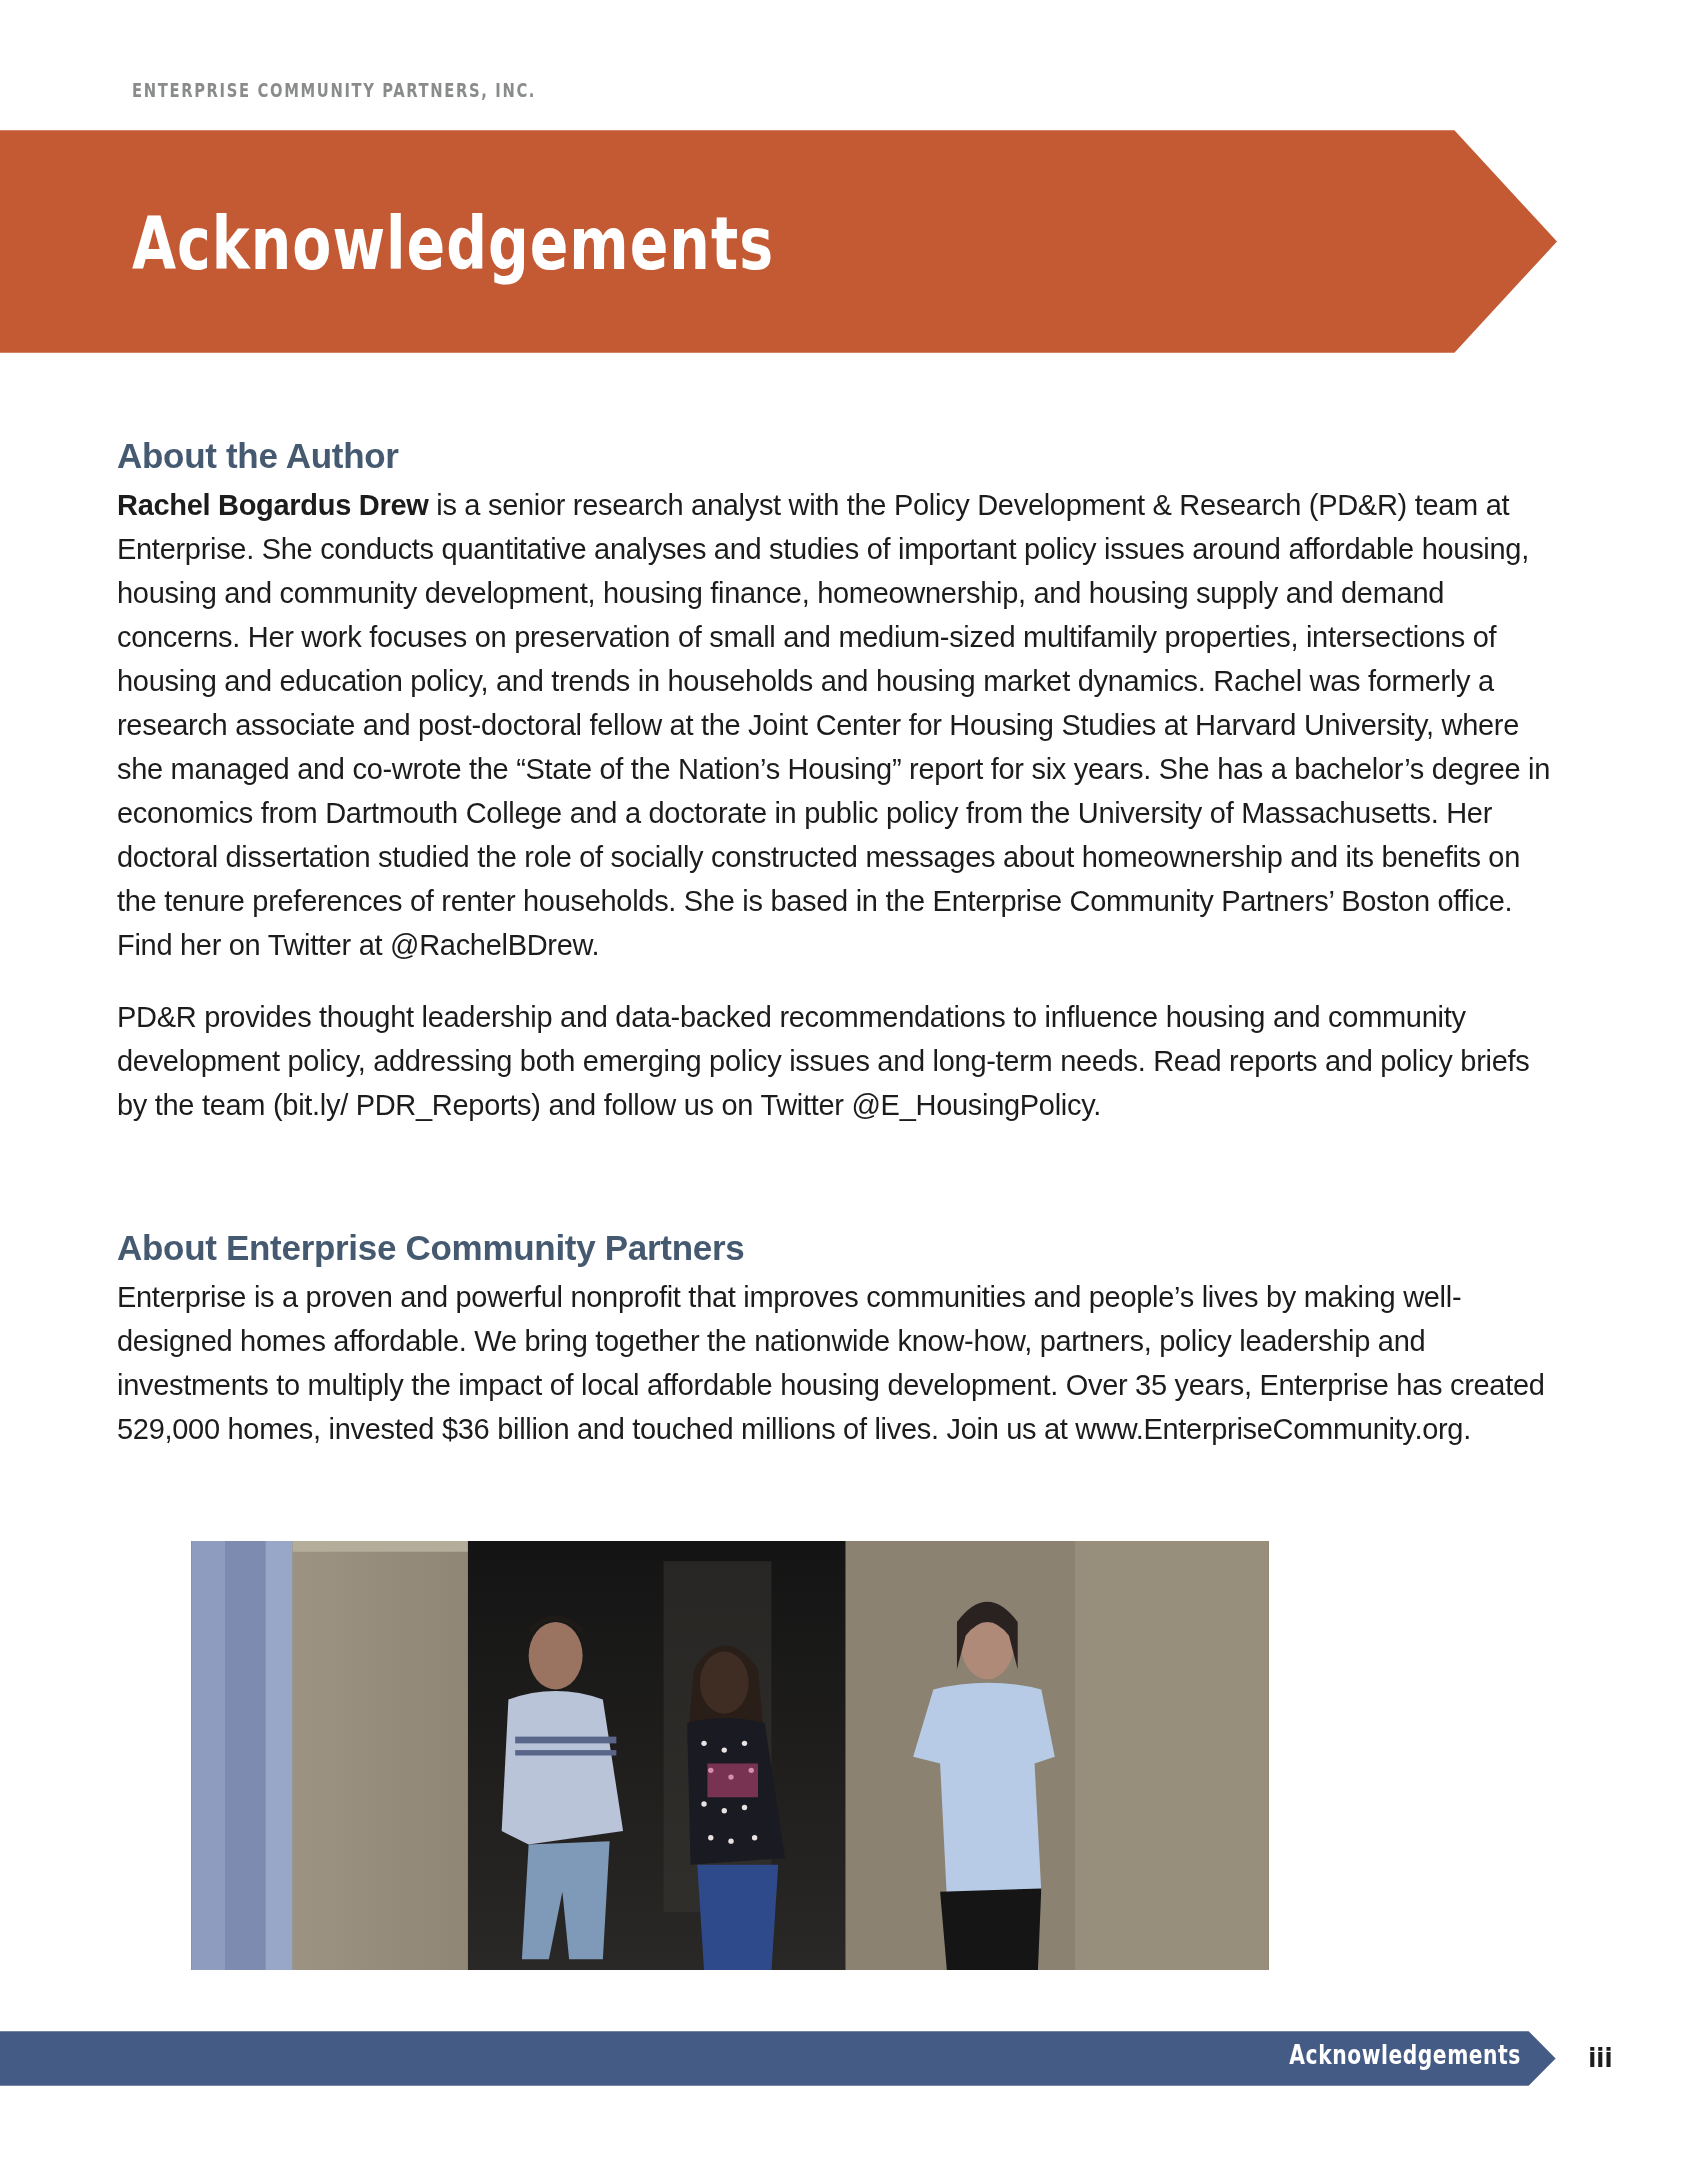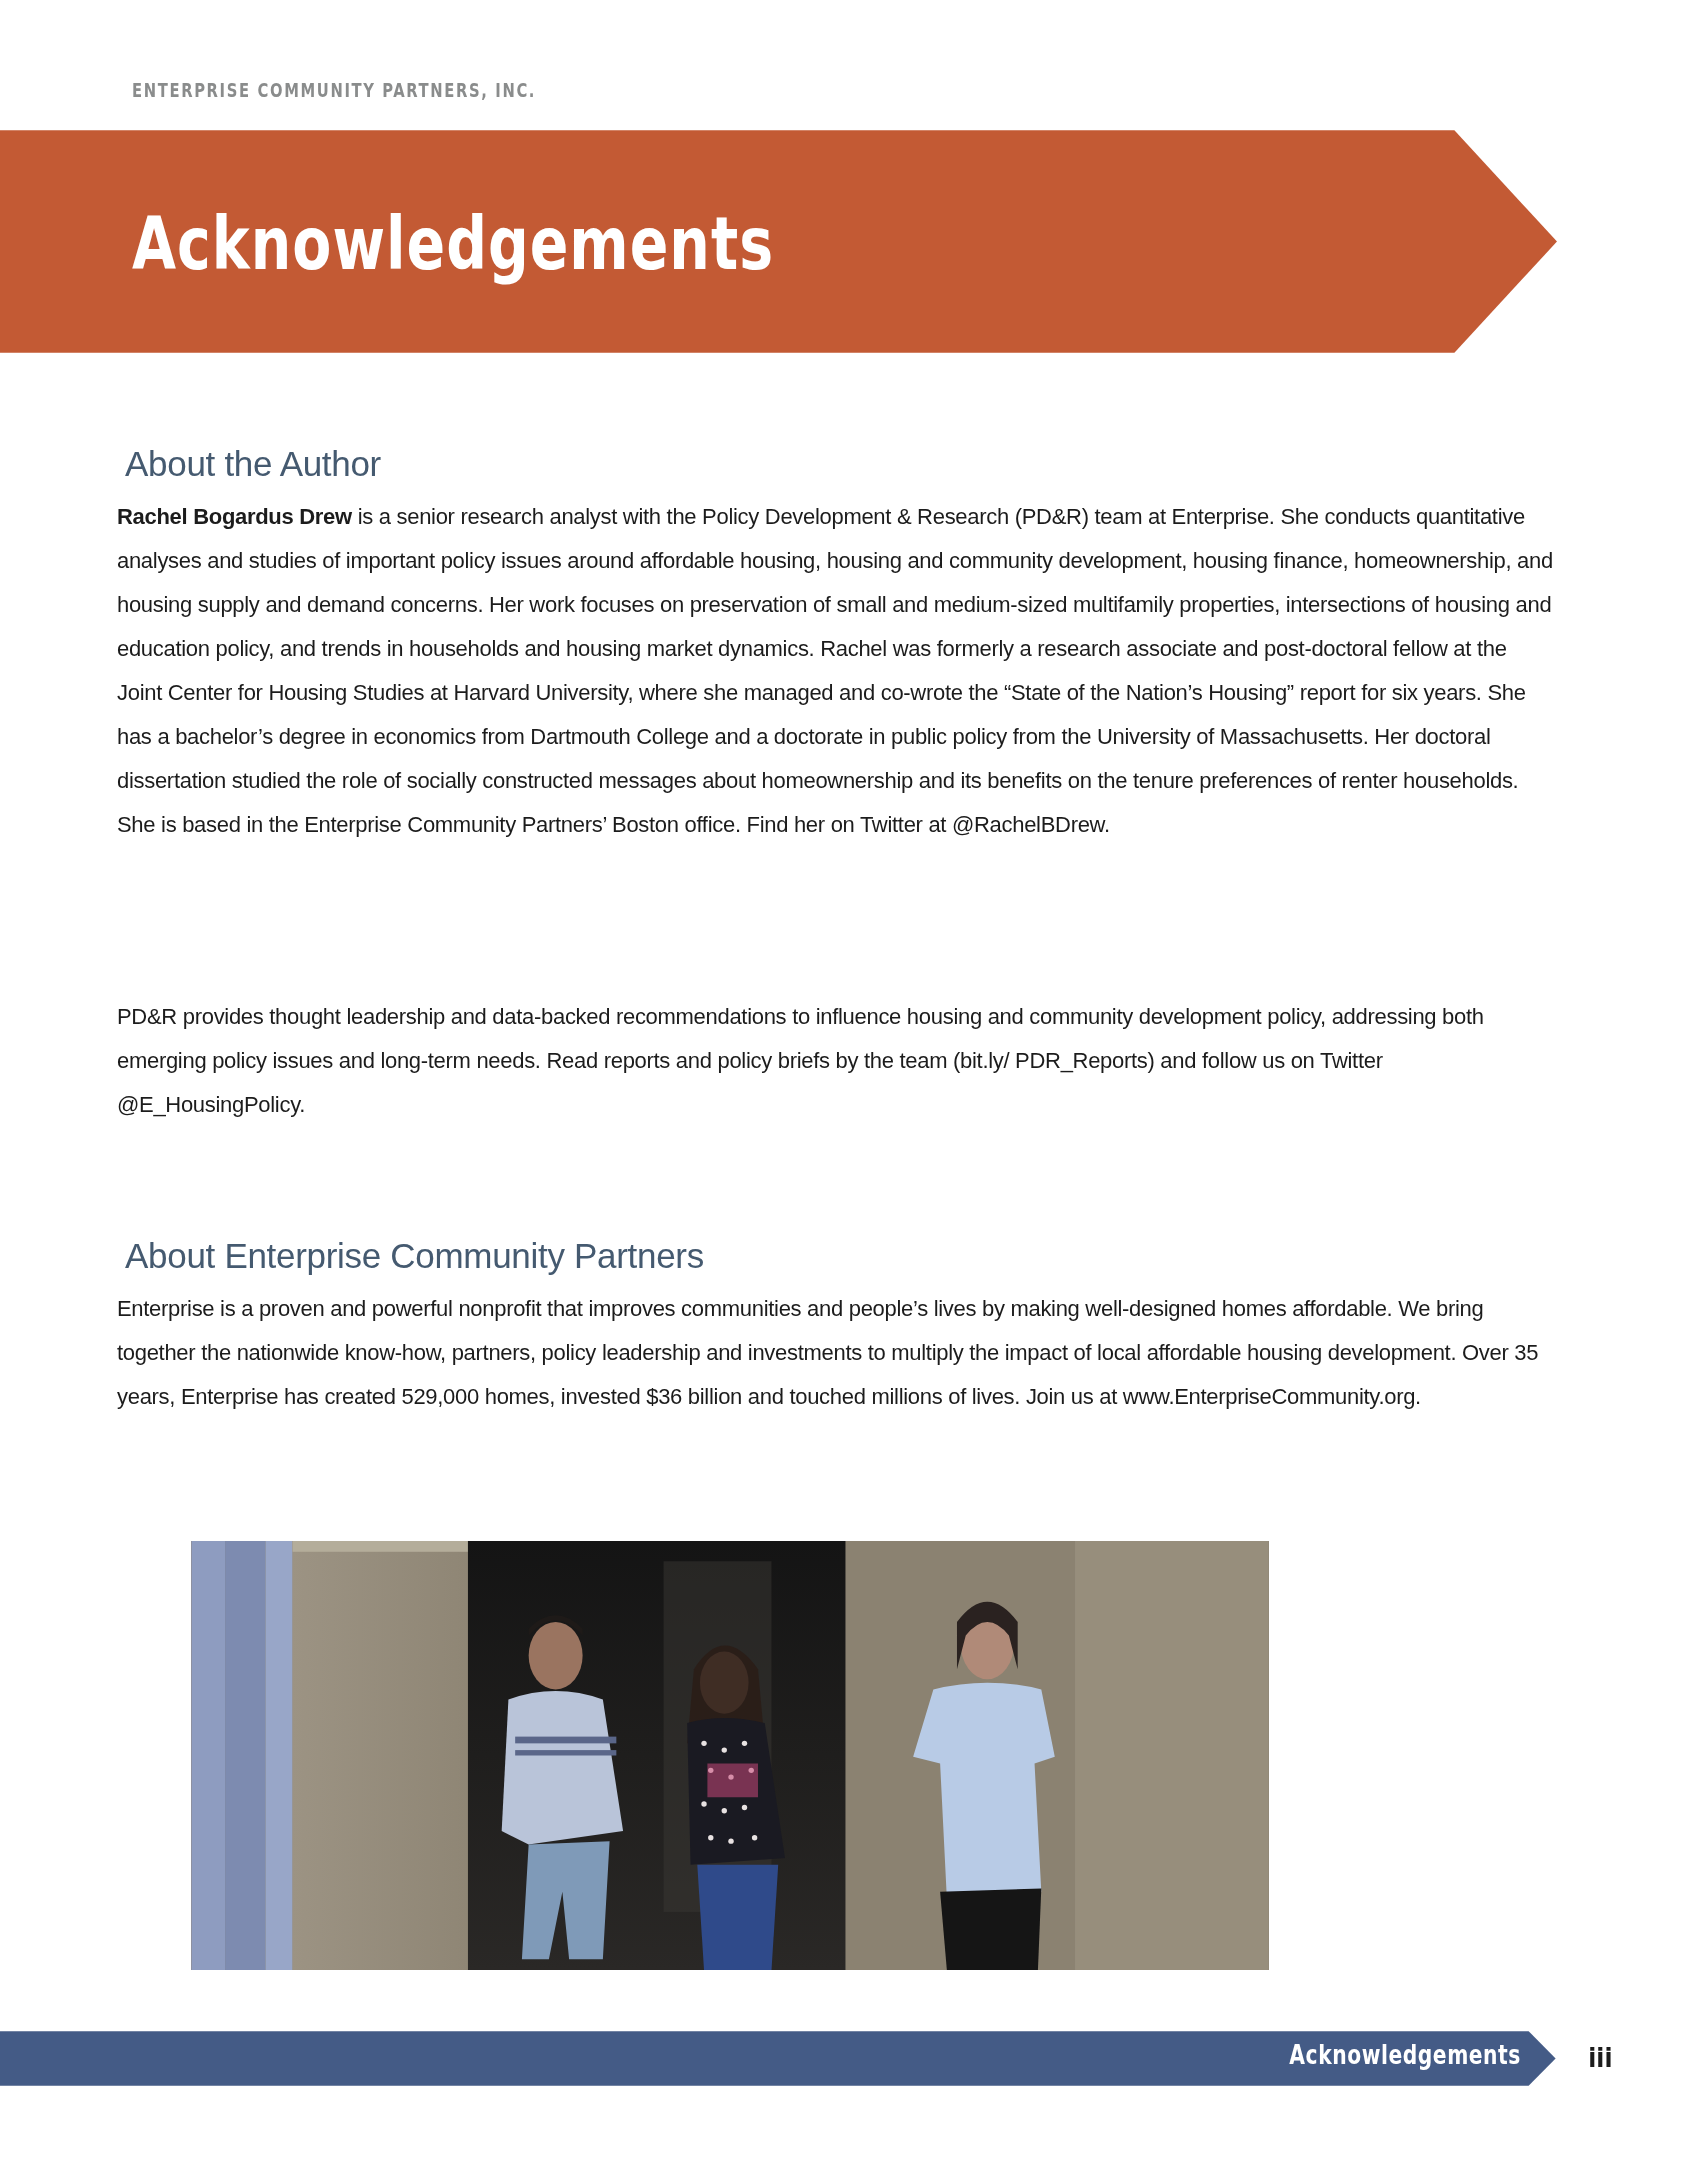--- a/index.html
+++ b/index.html
@@ -3,22 +3,22 @@
 <meta charset="utf-8">
 <style>
   html, body { margin: 0; padding: 0; background: #ffffff; }
   body { width: 1687px; height: 2183px; position: relative; overflow: hidden; font-family: "Liberation Sans", "DejaVu Sans", sans-serif; color: #1c1c1c; }
   .org-label { position: absolute; left: 132px; top: 78px; font-family: "DejaVu Sans Condensed", "DejaVu Sans", sans-serif; font-weight: bold; font-size: 20px; letter-spacing: 2px; color: #8a8c8c; transform: scaleX(0.82); transform-origin: left center; white-space: nowrap; }
   .title-banner { position: absolute; left: 0; top: 130px; width: 1559px; height: 223px; }
   .title-banner svg { position: absolute; left: 0; top: 0; }
   .title-text { position: absolute; left: 132px; top: 71px; font-family: "DejaVu Sans", sans-serif; font-weight: bold; font-size: 73px; color: #ffffff; transform: scaleX(0.78); transform-origin: left center; white-space: nowrap; letter-spacing: 1.3px; }
   .content { position: absolute; left: 117px; top: 432px; width: 1438px; }
   .section { margin: 0 0 0 0; }
-  .section h2 { margin: 8px; font-family: "Liberation Sans", sans-serif; font-weight: normal; font-size: 35px; color: #455a70; line-height: 47px; letter-spacing: -0.3px; }
-  .section p { margin: 4px 0 0 0; font-family: "Liberation Sans", sans-serif; font-size: 22px; line-height: 44px; color: #1c1c1c; letter-spacing: -0.3px; }
+  .section h2 { margin: 0; font-family: "Liberation Sans", sans-serif; font-weight: bold; font-size: 35px; color: #455a70; line-height: 47px; letter-spacing: -0.3px; }
+  .section p { margin: 4px 0 0 0; font-family: "Liberation Sans", sans-serif; font-size: 29px; line-height: 44px; color: #1c1c1c; letter-spacing: -0.3px; }
   .section p b { font-weight: bold; }
   .sec-author { position: absolute; top: 0; left: 0; width: 1438px; }
   .sec-pdr { position: absolute; top: 559px; left: 0; width: 1438px; }
   .sec-ecp { position: absolute; top: 792px; left: 0; width: 1438px; }
   .photo { position: absolute; left: 191px; top: 1541px; width: 1078px; height: 429px; overflow: hidden; background: #8a8172; }
   .footer-band { position: absolute; left: 0; top: 2031px; width: 1559px; height: 55px; }
   .footer-band svg { position: absolute; left: 0; top: 0; }
   .footer-label { position: absolute; right: 38px; top: 9.4px; font-family: "DejaVu Sans", sans-serif; font-weight: bold; font-size: 26px; color: #ffffff; transform: scaleX(0.78); transform-origin: right center; white-space: nowrap; letter-spacing: 0.7px; }
   .page-num { position: absolute; left: 1587px; top: 2043px; font-family: "DejaVu Sans", sans-serif; font-weight: bold; font-size: 26px; color: #1c1c1c; transform: scaleX(0.9); }
 </style>

